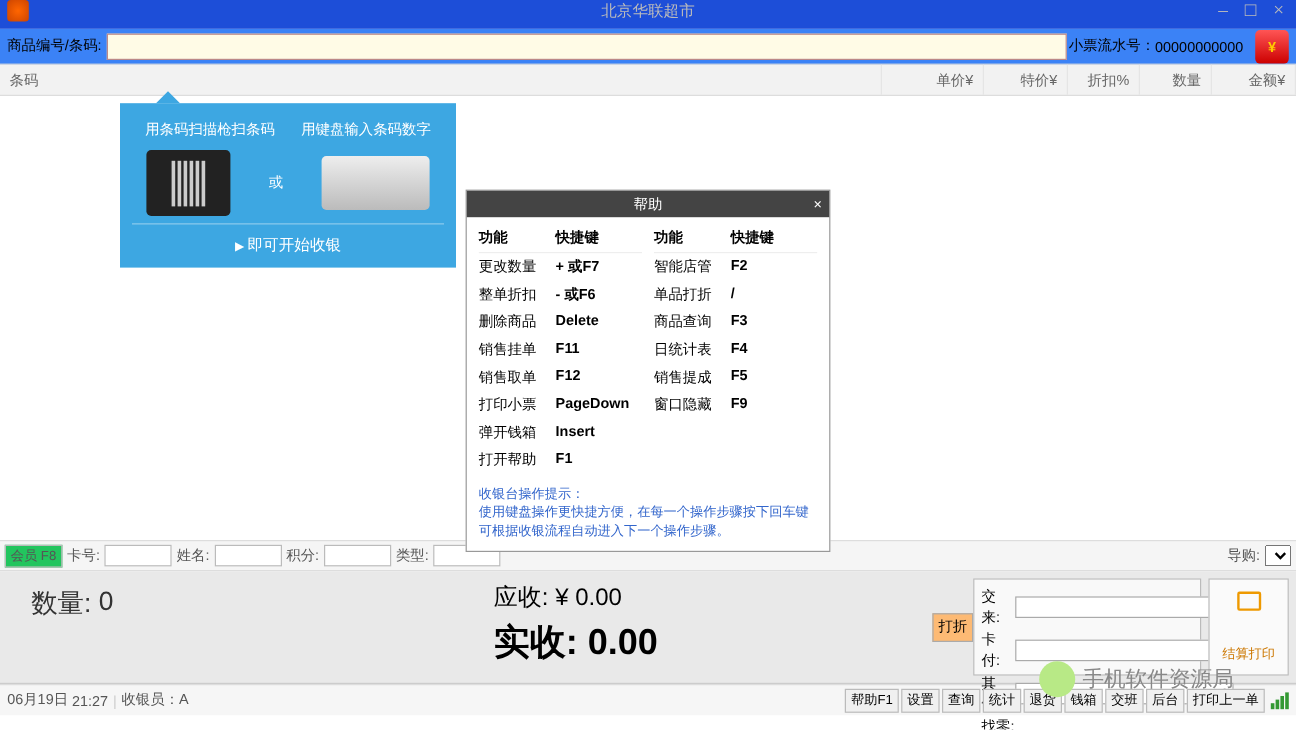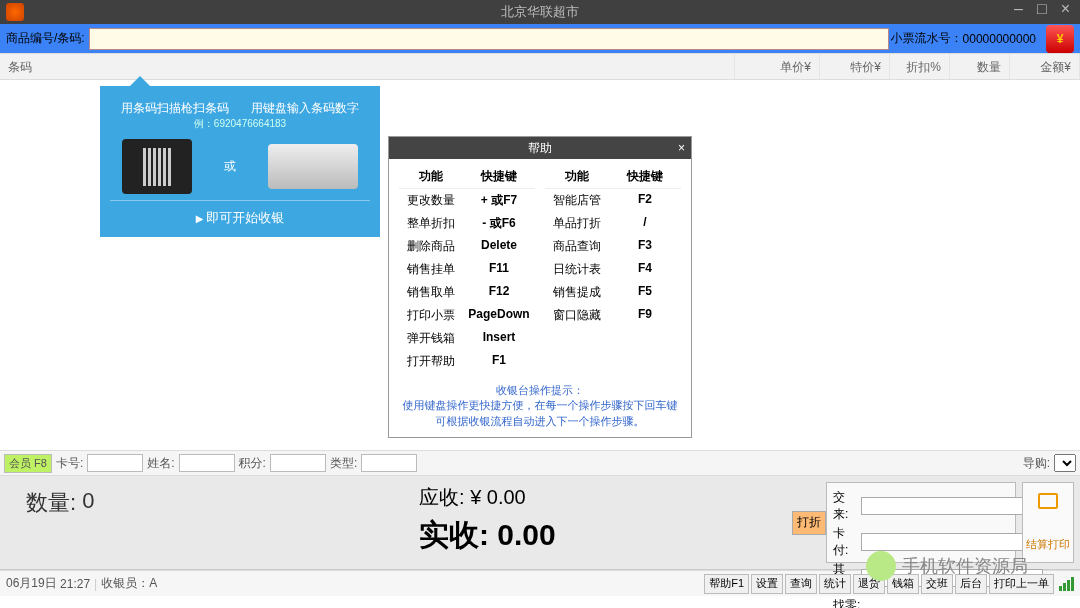--- a/index.html
+++ b/index.html
@@ -1,19 +1,19 @@
 <!DOCTYPE html>
 <html><head>
 <meta charset="utf-8">
 <style>
 * { box-sizing: border-box; margin: 0; padding: 0; }
 body { font-family: "Microsoft YaHei", Arial, sans-serif; font-size: 12px; background: #fff; width: 1080px; height: 608px; overflow: hidden; position: relative; }
 
 
-.titlebar { height: 24px; background: #404040; color: #ccc; display: flex; align-items: center; position: relative; }
+.titlebar { height: 24px; background: #1d4ed8; color: #ccc; display: flex; position: relative; font-family: Liberation Serif, serif; }
 .titlebar .app-icon { width: 18px; height: 18px; background: radial-gradient(circle,#f60,#c40); border-radius: 3px; margin: 0 6px; display:inline-block; }
 .titlebar .title { position:absolute; left:50%; transform:translateX(-50%); font-size: 13px; color:#bbb; }
 .titlebar .win-btn { position:absolute; right:6px; top:0; display:flex; gap:6px; font-size:16px; color:#bbb; }
 .titlebar .win-btn span { padding:0 4px; cursor:pointer; }
 
 
 .barcode-row { height:30px; display:flex; align-items:center; border-bottom:1px solid #ddd; padding:2px 6px; background:#3b82f6;}
 .barcode-row label { margin-right:4px; }
 .barcode-row input.barcode { flex:1; height:22px; border:1px solid #b88; background:#fffbe6; padding:0 4px;}
 .barcode-row .receipt { margin-left:2px; }
@@ -53,36 +53,36 @@
 .help-body { display:flex; padding:6px 10px; font-size:12px; gap:10px;}
 .hcol { flex:1; }
 .hcol .hh{ display:flex; font-weight:bold; border-bottom:1px solid #eee; padding:3px 0;}
 .hcol .hrow{ display:flex; padding:3px 0;}
 .hcol .func{ flex:1;}
 .hcol .key{ width:72px; font-weight:bold;}
 .help-tip { color:#36c; font-size:11px; padding:4px 10px 8px; line-height:1.4;}
 
 
 .member-bar { height:26px; background:#f5f5f5; border-top:1px solid #ddd; border-bottom:1px solid #ddd; display:flex; align-items:center; padding:0 4px; gap:4px; font-size:12px; color:#555;}
-.mini{ border:1px solid #bbb; background:#bef264; padding:1px 4px; font-size:11px;}
+.mini{ border:1px solid #bbb; background:#22c55e; padding:1px 4px; font-size:11px;}
 .member-bar input{ height:18px; width:56px; border:1px solid #bbb;}
 .member-bar .spacer{ flex:1;}
 .member-bar select{ height:18px;}
 
 
 .totals { height:94px; background:#e9e9e9; border-bottom:1px solid #ccc; display:flex; padding:6px;}
 .tot-left { flex:1; padding:6px 20px; font-size:22px; color:#333; display:flex;align-items:flex-start;}
 .tot-mid { flex:1; padding:2px 10px;}
 .tot-mid .ys{ font-size:20px; }
 .tot-mid .ss{ font-size:30px; font-weight:bold; margin-top:4px;}
 .disc-btn { width:34px;height:24px; border:1px solid #aaa; background:#fdba74; font-size:12px; align-self:center;}
 .pay-box { width:190px; border:1px solid #bbb; background:#f9f9f9; padding:4px 6px; font-size:12px;}
 .pay-box .pr{ display:flex; align-items:center; gap:13px; margin:2px 0;}
 .pay-box .pr input{ flex:1; height:18px; border:1px solid #aaa; text-align:right; padding-right:3px;}
-.settle-btn { width:52px; border:1px solid #bbb; background:#fafafa; margin-left:6px; display:flex;flex-direction:column;align-items:center;justify-content:center; font-size:11px; color:#c70;gap:26px;}
+.settle-btn { width:67px; border:1px solid #bbb; background:#fafafa; margin-left:6px; display:flex;flex-direction:column;align-items:center;justify-content:center; font-size:11px; color:#c70;gap:26px;}
 .settle-btn .pico{ width:20px;height:16px;border:2px solid #e90;border-radius:2px; margin-bottom:2px;}
 .wechat{ position:absolute; right:52px; bottom:27px; display:flex;align-items:center; color:#888; font-size:18px;justify-content:center;}
 .wechat .wc{ width:30px;height:30px;border-radius:50%;background:#b8e986;margin-right:6px;}
 
 
 .statusbar { height:26px; background:#f6f6f6; border-top:1px solid #ddd; display:flex; align-items:center; padding:0 6px; font-size:12px; color:#555;}
 .statusbar .sep{ color:#ccc; margin:0 4px;}
 .statusbar .spacer{ flex:1;}
 .statusbar button{ height:20px; border:1px solid #bbb; background:#f0f0f0; margin:0 1px; font-size:11px; padding:0 4px;}
 .sig{ display:flex; gap:1px; align-items:flex-end; margin-left:4px;}
@@ -122,40 +122,39 @@
   <div class="col-amt">金额¥</div>
 </div>
 
 <div class="table-body">
 
   <div class="bubble">
     <div class="row1">
       <span>用条码扫描枪扫条码</span>
       <span>用键盘输入条码数字</span>
     </div>
-    <div class="ex">例：6920476664183</div>
     <div class="imgs">
       <div class="bbox">
           <div class="barsym">
             <span></span>
             <span></span>
             <span></span>
             <span></span>
             <span></span>
             <span></span>
           </div>
         </div>
       <span class="or">或</span>
       <div class="kbd"></div>
     </div>
     <div class="start">即可开始收银</div>
   </div>
 </div>
 
-<div class="help" style="top:136px;text-align:center;">
+<div class="help" style="top:158px;">
   <div class="help-head">
     <span>帮助</span>
     <span class="x">×</span>
   </div>
   <div class="help-body">
     <div class="hcol">
       <div class="hh">
           <span class="func">功能</span>
           <span class="key">快捷键</span>
         </div>

